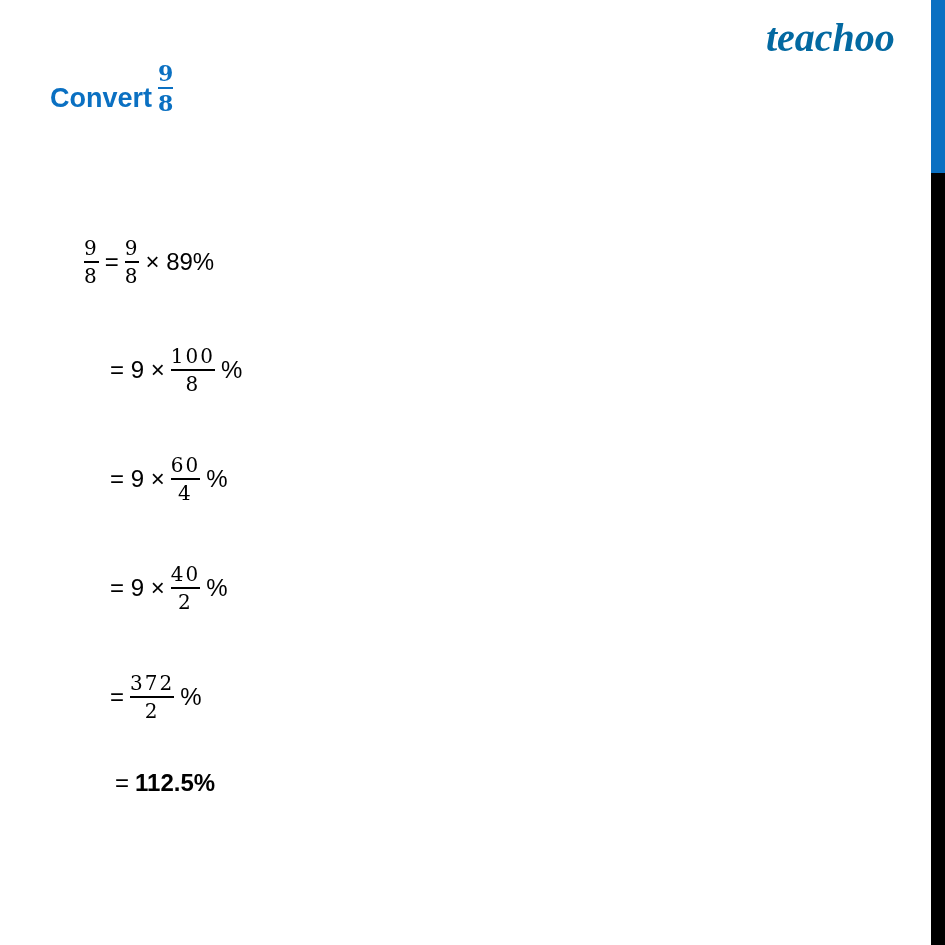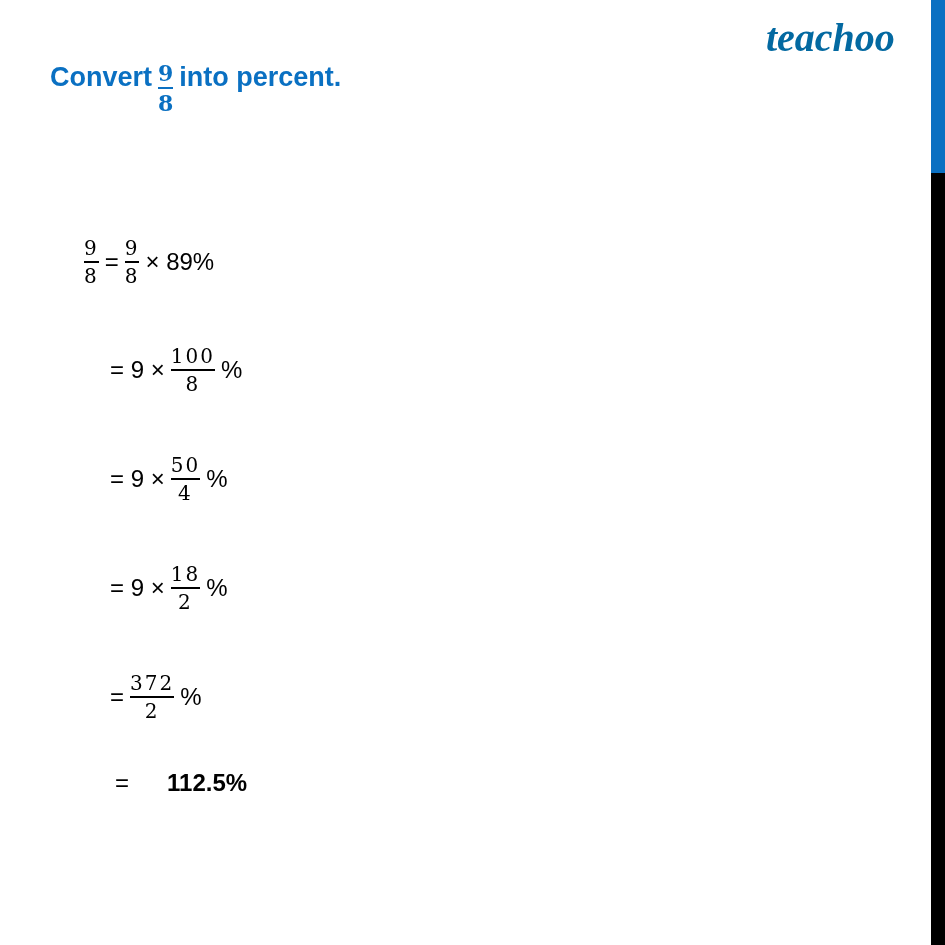--- a/index.html
+++ b/index.html
@@ -10,51 +10,50 @@
     .sidebar-blue { position: absolute; left: 931px; top: 0; width: 14px; height: 173px; background: #0a70c2; }
     .sidebar-black { position: absolute; left: 931px; top: 173px; width: 14px; height: 772px; background: #000; }
     .logo {
       position: absolute; left: 766px; top: 14px;
       font-family: Liberation Serif, serif; font-style: italic; font-weight: bold;
       font-size: 40px; letter-spacing: 0px; color: #0369a1;
     }
     .title {
       position: absolute; left: 50px; top: 62px; color: #0a70c2;
       font-family: "Liberation Sans", sans-serif; font-weight: bold; font-size: 27px;
-      display: flex; align-items: flex-start; gap: 6px;
+      display: flex; align-items: flex-end; gap: 6px;
     }
     .frac { display: inline-flex; flex-direction: column; align-items: center; line-height: 1; }
     .frac .num, .frac .den { font-family: "DejaVu Serif", serif; }
     .frac .bar { height: 2px; background: currentColor; align-self: stretch; margin: 3px 0; }
     .title .frac .num, .title .frac .den { font-size: 22px; font-weight: bold; }
     .title .frac .bar { height: 2px; }
     .step {
       position: absolute; display: flex; align-items: center; gap: 6px;
       font-size: 24px; color: #000;
     }
     .step .frac .num, .step .frac .den { font-size: 20px; letter-spacing: 2px; }
     .step .frac .bar { height: 1.5px; }
-    .bold { font-weight: bold; margin-left: 32px; }
+    .bold { font-weight: bold; }
   </style>
 </head>
 <body>
 
 <div class="sidebar-blue"></div>
 <div class="sidebar-black"></div>
 
 <div class="logo">teachoo</div>
 
 <div class="title">
   <span>Convert</span>
   <span class="frac">
     <span class="num">9</span>
     <span class="bar"></span>
     <span class="den">8</span>
   </span>
-  <span>into percent.</span>
 </div>
 
 <div class="step" style="left:84px; top:238px;">
   <span class="frac">
     <span class="num">9</span>
     <span class="bar"></span>
     <span class="den">8</span>
   </span>
   <span>=</span>
   <span class="frac">
@@ -71,31 +70,31 @@
     <span class="num">100</span>
     <span class="bar"></span>
     <span class="den">8</span>
   </span>
   <span>%</span>
 </div>
 
 <div class="step" style="left:110px; top:455px;">
   <span>= 9 ×</span>
   <span class="frac">
-    <span class="num">50</span>
+    <span class="num">60</span>
     <span class="bar"></span>
     <span class="den">4</span>
   </span>
   <span>%</span>
 </div>
 
 <div class="step" style="left:110px; top:564px;">
   <span>= 9 ×</span>
   <span class="frac">
-    <span class="num">18</span>
+    <span class="num">40</span>
     <span class="bar"></span>
     <span class="den">2</span>
   </span>
   <span>%</span>
 </div>
 
 <div class="step" style="left:110px; top:673px;">
   <span>=</span>
   <span class="frac">
     <span class="num">372</span>

